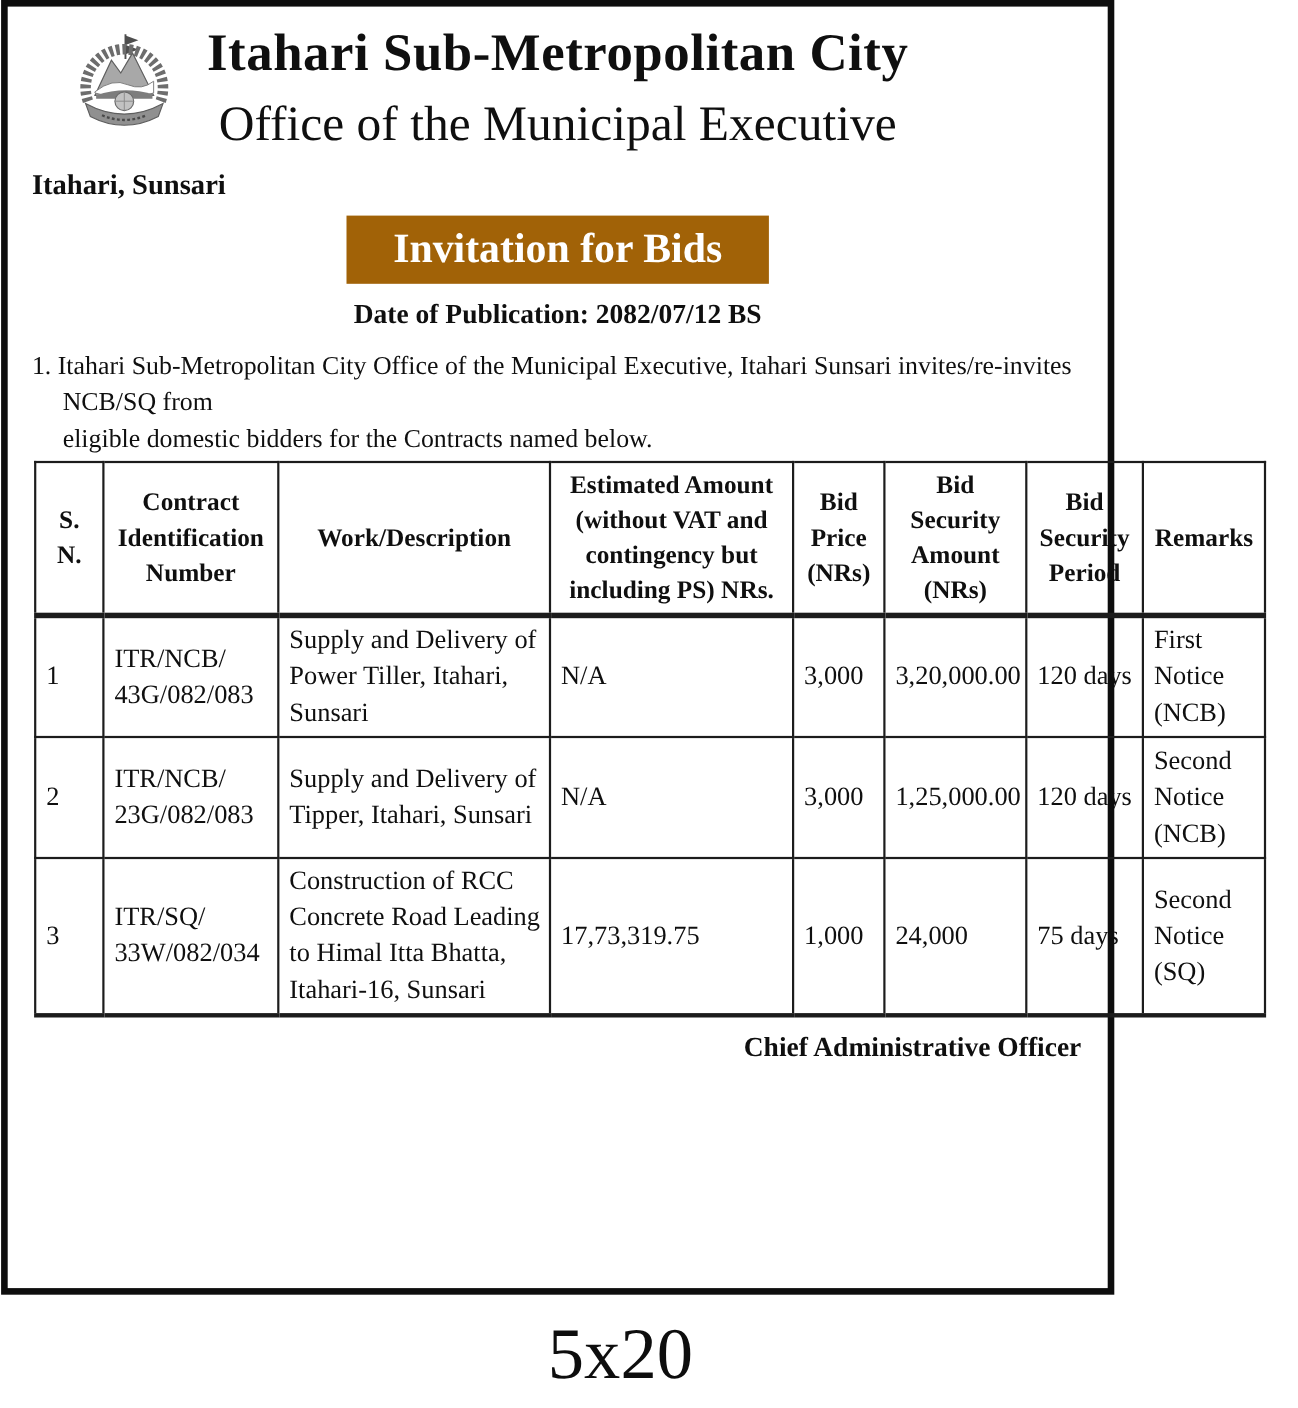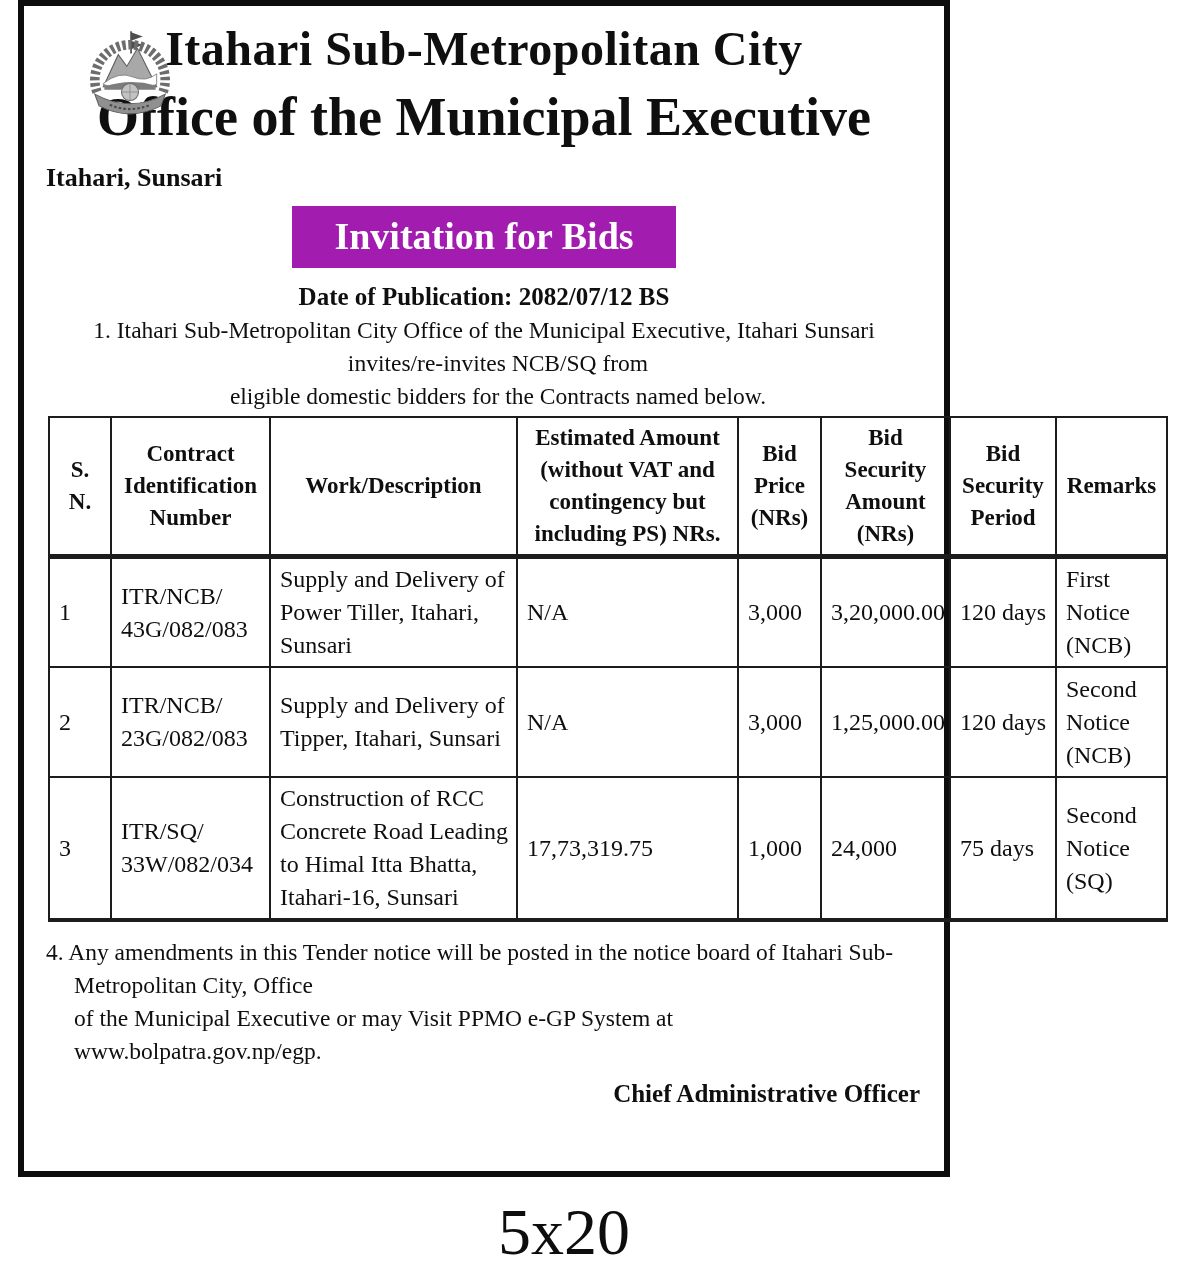--- a/index.html
+++ b/index.html
@@ -3,53 +3,53 @@
 <meta charset="utf-8">
 <style>
   * { margin:0; padding:0; box-sizing:border-box; }
   html,body { background:#ffffff; }
   body {
     width:1180px; height:1280px; position:relative; overflow:hidden;
     font-family:"Liberation Serif","DejaVu Serif",serif;
     color:#0f0f0f;
   }
   .doc-frame {
-    position:absolute; left:18px; top:0; width:932px; height:1177px;
+    position:absolute; left:1px; top:0; width:1012px; height:1177px;
     border:6px solid #0d0d0d; background:#ffffff;
   }
   .doc-inner { position:relative; width:100%; height:100%; padding:0 22px; }
 
   
   .emblem {
     position:absolute; left:58px; top:22px; width:96px; height:96px;
   }
   .org-name {
     padding-top:16px; text-align:center;
     font-size:48px; font-weight:bold; line-height:1.12; letter-spacing:0.5px;
   }
   .office-name {
     margin-top:12px; text-align:center;
-    font-size:54px; font-weight:bold; line-height:1.1;
+    font-size:45px; font-weight:normal; line-height:1.1;
   }
   .location-line {
     margin-top:16px; text-align:left;
     font-size:26px; font-weight:bold;
   }
   .banner-wrap { margin-top:13px; text-align:center; }
   .banner {
-    display:inline-block; background:#a21caf; color:#ffffff;
+    display:inline-block; background:#a16207; color:#ffffff;
     font-size:38px; font-weight:bold; padding:8px 42px; line-height:1.2;
   }
   .publication {
     margin-top:15px; text-align:center;
     font-size:25px; font-weight:bold;
   }
   .intro {
-    margin-top:3px; font-size:23.5px; line-height:33px;
-    white-space:pre-line; padding-left:28px; text-indent:-28px;text-align:center;
+    margin-top:16px; font-size:23.5px; line-height:33px;
+    white-space:pre-line; padding-left:28px; text-indent:-28px;
   }
 
   
   table.bids {
     margin-top:3px; margin-left:2px;
     border-collapse:collapse; table-layout:fixed; width:1118px;
   }
   table.bids th, table.bids td {
     border:2px solid #1c1c1c; vertical-align:middle; white-space:pre-line;
     overflow:hidden;
@@ -205,22 +205,20 @@
           <td>24,000</td>
           <td>75 days</td>
           <td>Second
 Notice
 (SQ)</td>
         </tr>
       </tbody>
     </table>
 
     <div class="notes">
-      <div class="note">4. Any amendments in this Tender notice will be posted in the notice board of Itahari Sub-Metropolitan City, Office
-of the Municipal Executive or may Visit PPMO e-GP System at www.bolpatra.gov.np/egp.</div>
     </div>
 
     <div class="signature">Chief Administrative Officer</div>
 
   </div>
 </div>
 
 <div class="ad-code">5x20</div>
 
 </body></html>

